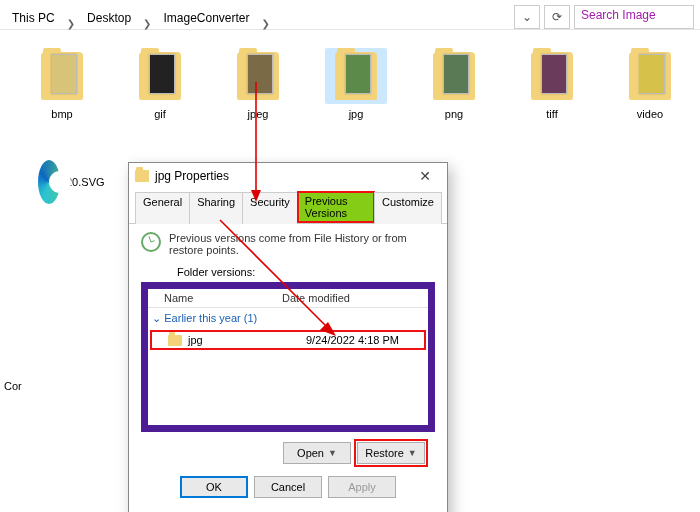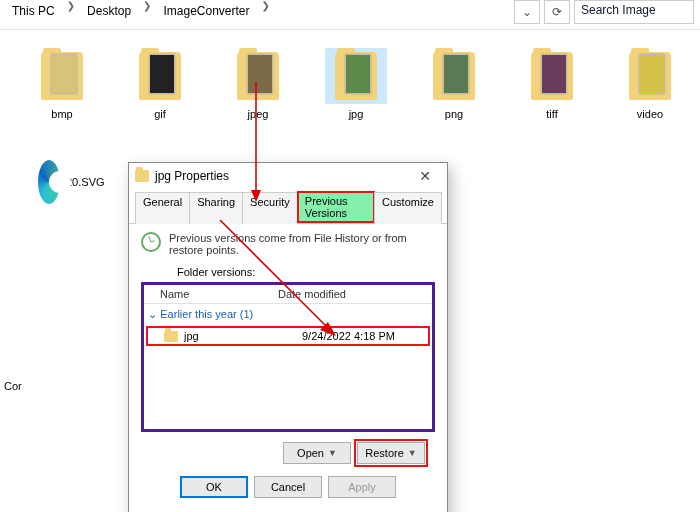--- a/index.html
+++ b/index.html
@@ -1,24 +1,24 @@
 <!DOCTYPE html>
 <html><head>
 <meta charset="utf-8">
 <style>
   * { box-sizing: border-box; font-family: "Segoe UI", Tahoma, sans-serif; }
   body { margin: 0; background: #fff; width: 700px; height: 512px; overflow: hidden; font-size: 12px; color: #000; }
 
   
-  .addrbar { display:flex; align-items:flex-start; height:30px; border-bottom:1px solid #e5e5e5; padding:0 6px; gap:4px;}
+  .addrbar { display:flex; align-items:flex-end; height:30px; border-bottom:1px solid #e5e5e5; padding:0 6px; gap:4px;}
   .crumb { padding:4px 6px; white-space:nowrap; }
   .chev  { color:#666; font-size:10px; padding:0 2px;}
   .addr-spacer { flex:1; }
   .sqbtn { width:26px; height:24px; border:1px solid #ccc; display:flex; align-items:center; justify-content:center; color:#555; background:#fff;}
-  .search { width:120px; height:24px; border:1px solid #ccc; padding:2px 6px; color:#0f172a; overflow:hidden; white-space:nowrap;}
+  .search { width:120px; height:24px; border:1px solid #ccc; padding:2px 6px; color:#a21caf; overflow:hidden; white-space:nowrap;}
 
   
   .explorer { position:relative; width:700px; height:482px; }
   .iconrow { display:flex; gap:38px; padding:18px 32px 0 32px; }
   .folder { display:flex; flex-direction:column; align-items:center; width:60px; gap:4px;}
   .folder.sel .foldericon-wrap { background:#cce8ff; }
   .foldericon-wrap { padding:4px 10px; border-radius:2px;}
   .foldericon { width:42px; height:48px; position:relative; }
   .fold-back { position:absolute; inset:0; background:#f3d37a; border-radius:4px 4px 2px 2px;}
   .fold-tab  { position:absolute; top:-4px; left:2px; width:18px; height:8px; background:#f3d37a; border-radius:2px 2px 0 0;}
@@ -34,31 +34,31 @@
   
   .dialog { position:absolute; left:128px; top:132px; width:320px; height:378px; background:#fff; border:1px solid #888; box-shadow:4px 6px 14px rgba(0,0,0,.25);}
   .titlebar { display:flex; align-items:center; height:26px; padding:0 6px; }
   .tb-icon { width:14px; height:12px; background:#f3d37a; border-radius:1px; position:relative; margin-right:6px;}
   .tb-icon::before{content:"";position:absolute;top:-3px;left:1px;width:7px;height:4px;background:#f3d37a;border-radius:1px 1px 0 0;}
   .tb-title { flex:1; font-size:12px;}
   .tb-close { width:32px; height:20px; display:flex; align-items:center; justify-content:center; font-size:14px; color:#444;}
 
   .tabs { display:flex; padding:2px 6px 0 6px; gap:0; font-size:11px; border-bottom:1px solid #ccc; position:relative;}
   .tab { padding:3px 7px; border:1px solid #ccc; border-bottom:none; background:#f4f4f4; margin-right:-1px; position:relative; top:1px;}
-  .tab.active { background:#86efac; top:0; padding-bottom:4px;}
+  .tab.active { background:#84cc16; top:0; padding-bottom:4px;}
   .tab.hl { border:2px solid #e11; padding:2px 6px;}
 
   .body { padding:8px 12px 0 12px; }
   .hint { display:flex; gap:8px; align-items:flex-start; font-size:11px; color:#333; margin-bottom:10px;}
   .clock { width:20px; height:20px; border:2px solid #6a6; border-radius:50%; position:relative; flex-shrink:0;}
   .clock::before{content:"";position:absolute;left:50%;top:50%;width:1px;height:6px;background:#6a6;transform-origin:bottom;transform:translate(-50%,-100%) rotate(-20deg);}
   .clock::after{content:"";position:absolute;left:50%;top:50%;width:1px;height:4px;background:#6a6;transform-origin:bottom;transform:translate(-50%,-100%) rotate(70deg);}
 
   .fv-label { font-size:11px; margin-bottom:4px;padding-left:36px;}
-  .listview { border:3px solid #4c1d95; height:150px; background:#fff; font-size:11px;}
+  .listview { border:7px solid #4c1d95; height:150px; background:#fff; font-size:11px;}
   .lv-head { display:flex; border-bottom:1px solid #e2e2e2; padding:3px 6px 3px 16px; color:#333;}
   .col-name { flex:0 0 118px;}
   .col-date { flex:1;}
   .lv-group { color:#1a5fb4; padding:4px 4px;}
   .lv-row { display:flex; align-items:center; padding:2px 4px 2px 16px; }
   .lv-row.hl { border:2px solid #e11; margin:1px 2px;}
   .mini-folder{ width:14px; height:11px; background:#f3d37a; border-radius:1px; margin-right:6px; position:relative;}
   .mini-folder::before{content:"";position:absolute;top:-3px;left:1px;width:6px;height:3px;background:#f3d37a;border-radius:1px 1px 0 0;}
 
   .btnrow { display:flex; justify-content:flex-end; gap:6px; padding:10px 10px 0 10px;}

